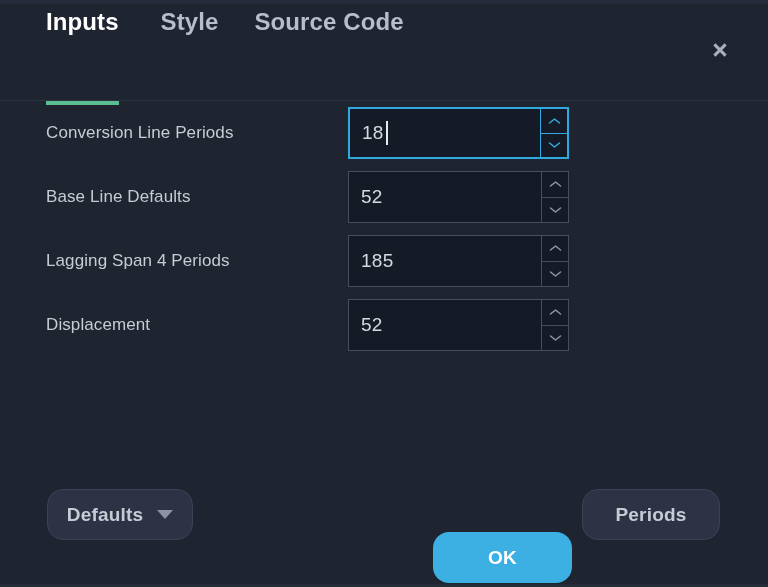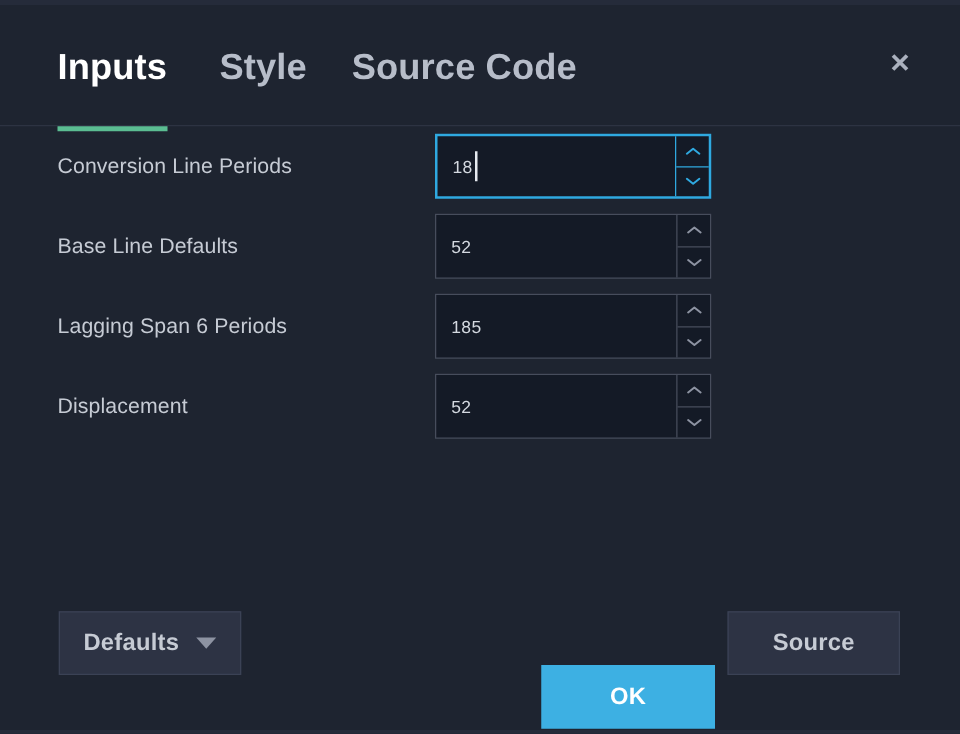--- a/index.html
+++ b/index.html
@@ -42,22 +42,21 @@
     top: 0;
     height: 97px;
     display: flex;
     align-items: center;
     gap: 0;
   }
   .tab {
     position: relative;
     height: 97px;
     display: flex;
-    align-items: center;
-    font-size: 29px;
+    font-size: 24px;
     font-weight: bold;
     letter-spacing: 0.1px;
     color: #b7bdc9;
     cursor: pointer;
     white-space: nowrap;
     padding-top: 4px;
     box-sizing: border-box;
   }
   .tab.active {
     color: #ffffff;
@@ -125,21 +124,21 @@
     align-items: stretch;
   }
   .spin-wrap.focused {
     border: 2px solid #2fa9e0;
   }
   .spin-input {
     flex: 1 1 auto;
     display: flex;
     align-items: center;
     padding-left: 12px;
-    font-size: 14px;
+    font-size: 19px;
     font-weight: normal;
     color: #d4d9e0;
     background: transparent;
     border: none;
     outline: none;
     cursor: text;
     font-family: "Liberation Sans", sans-serif;
     letter-spacing: 0.3px;
     position: relative;
   }
@@ -195,20 +194,21 @@
     height: 51px;
     box-sizing: border-box;
     display: flex;
     align-items: center;
     justify-content: center;
     font-size: 19px;
     font-weight: bold;
     cursor: pointer;
     user-select: none;
     letter-spacing: 0.2px;
+    border-radius: 16px;
   }
   #defaults-button {
     left: 47px;
     width: 146px;
     background: #2d3344;
     border: 1px solid #3b4255;
     color: #c6cbd4;
     gap: 14px;
   }
   .caret-down {
@@ -299,21 +299,21 @@
           <div class="spin-btn spin-down">
             <svg class="chev" viewBox="0 0 13 8">
                 <path d="M1.5 2 L6.5 6 L11.5 2"></path>
               </svg>
           </div>
         </div>
       </div>
     </div>
 
     <div class="field-row">
-      <div class="field-label">Lagging Span 6 Periods</div>
+      <div class="field-label">Lagging Span 4 Periods</div>
       <div class="spin-wrap">
         <div class="spin-input">
           <span>185</span>
         </div>
         <div class="spin-btns">
           <div class="spin-btn spin-up">
             <svg class="chev" viewBox="0 0 13 8">
                 <path d="M1.5 6 L6.5 2 L11.5 6"></path>
               </svg>
           </div>
@@ -351,17 +351,17 @@
 
   <div id="footer">
     <div class="btn" id="defaults-button">
       <span>Defaults</span>
       <span class="caret-down"></span>
     </div>
     <div class="btn" id="ok-button">
       <span>OK</span>
     </div>
     <div class="btn" id="cancel-button">
-      <span>Source</span>
+      <span>Periods</span>
     </div>
   </div>
 
 </div>
 
 </body></html>

